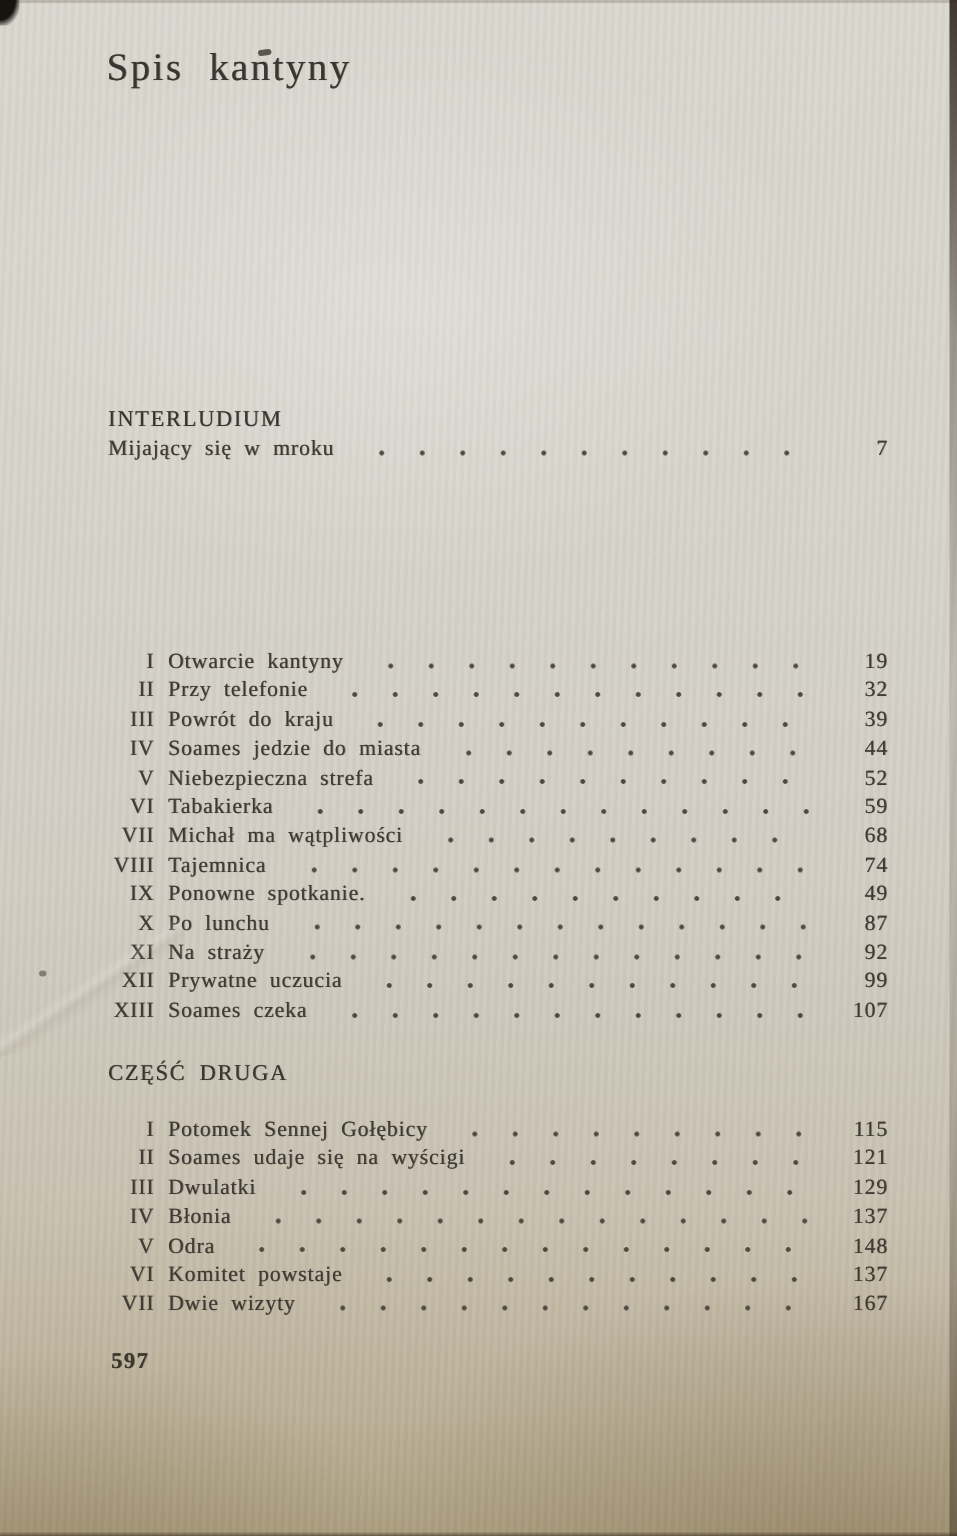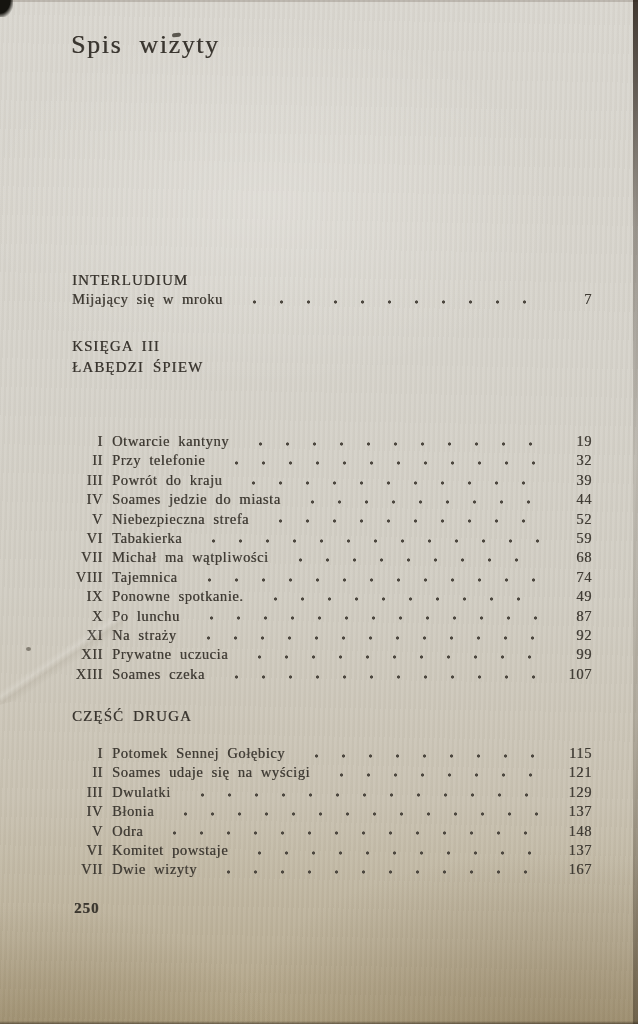--- a/index.html
+++ b/index.html
@@ -58,37 +58,33 @@
     background-size:27px 6px;background-repeat:repeat-x;background-position:4px center;
   }
   .toc-row .pagenum{width:40px;text-align:right;flex:0 0 auto;}
   .folio{position:absolute;left:74px;top:900px;font-size:15px;font-weight:700;letter-spacing:1px;color:#3b372f;}
 </style>
 </head>
 <body>
 
 <div class="page">
 
-  <h1 class="title ink">Spis wizyty</h1>
+  <h1 class="title ink">Spis kantyny</h1>
 
   <div class="hblock interludium">
     <div class="heading ink">INTERLUDIUM</div>
   </div>
   <div class="rows rows-interludium">
     <div class="toc-row ink">
       <span class="entry-title">Mijający się w mroku</span>
       <span class="leader"></span>
       <span class="pagenum">7</span>
     </div>
   </div>
 
-  <div class="hblock bookhead">
-    <div class="heading ink">KSIĘGA III</div>
-    <div class="heading ink">ŁABĘDZI ŚPIEW</div>
-  </div>
 
   <div class="rows rows-part1">
       <div class="toc-row ink">
     <span class="num">I</span>
     <span class="entry-title">Otwarcie kantyny</span>
     <span class="leader"></span>
     <span class="pagenum">19</span>
   </div>
       <div class="toc-row ink">
     <span class="num">II</span>
@@ -205,21 +201,21 @@
     <span class="pagenum">137</span>
   </div>
       <div class="toc-row ink">
     <span class="num">VII</span>
     <span class="entry-title">Dwie wizyty</span>
     <span class="leader"></span>
     <span class="pagenum">167</span>
   </div>
     </div>
 
-  <div class="folio ink">250</div>
+  <div class="folio ink">597</div>
 
   <div class="edge-top"></div>
   <div class="edge-right"></div>
   <div class="edge-bottom"></div>
   <div class="corner-mark"></div>
   <div class="speck-a"></div>
   <div class="speck-b"></div>
   <div class="crease"></div>
 </div>
 

